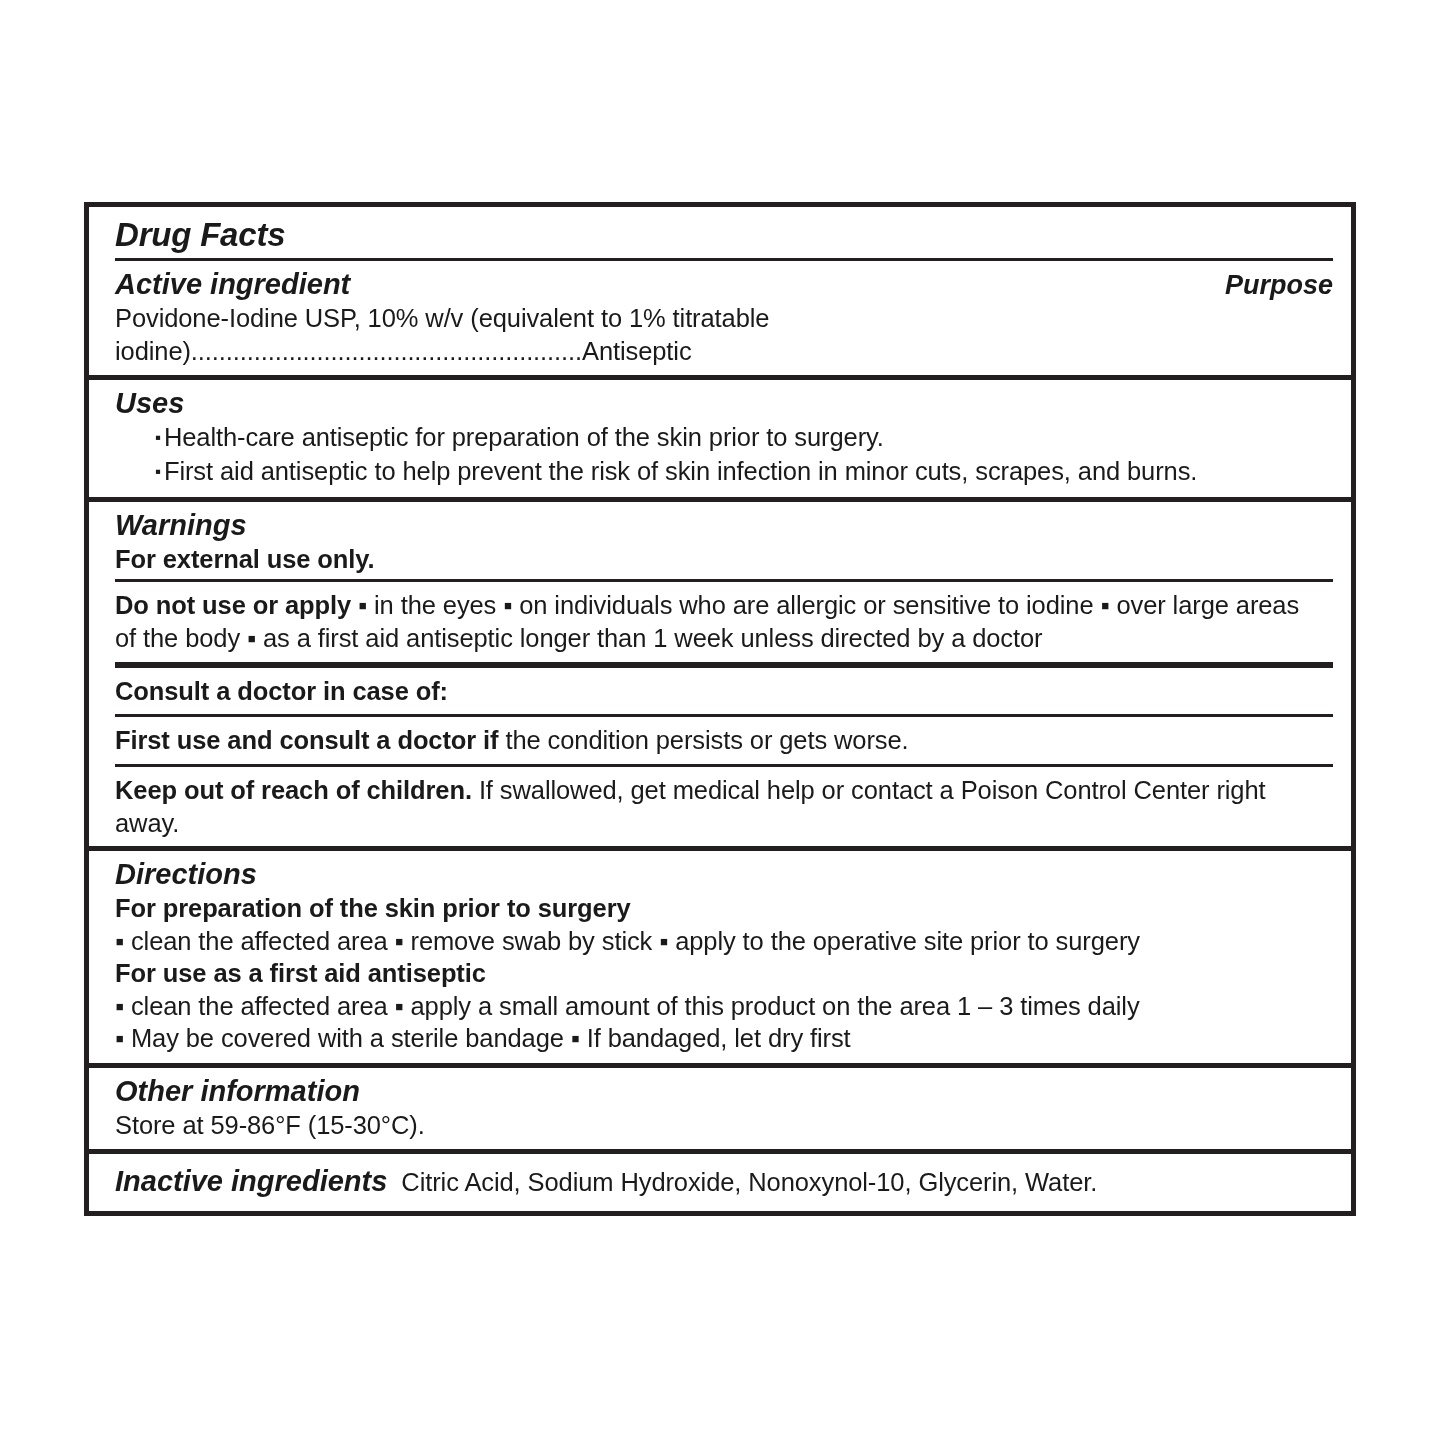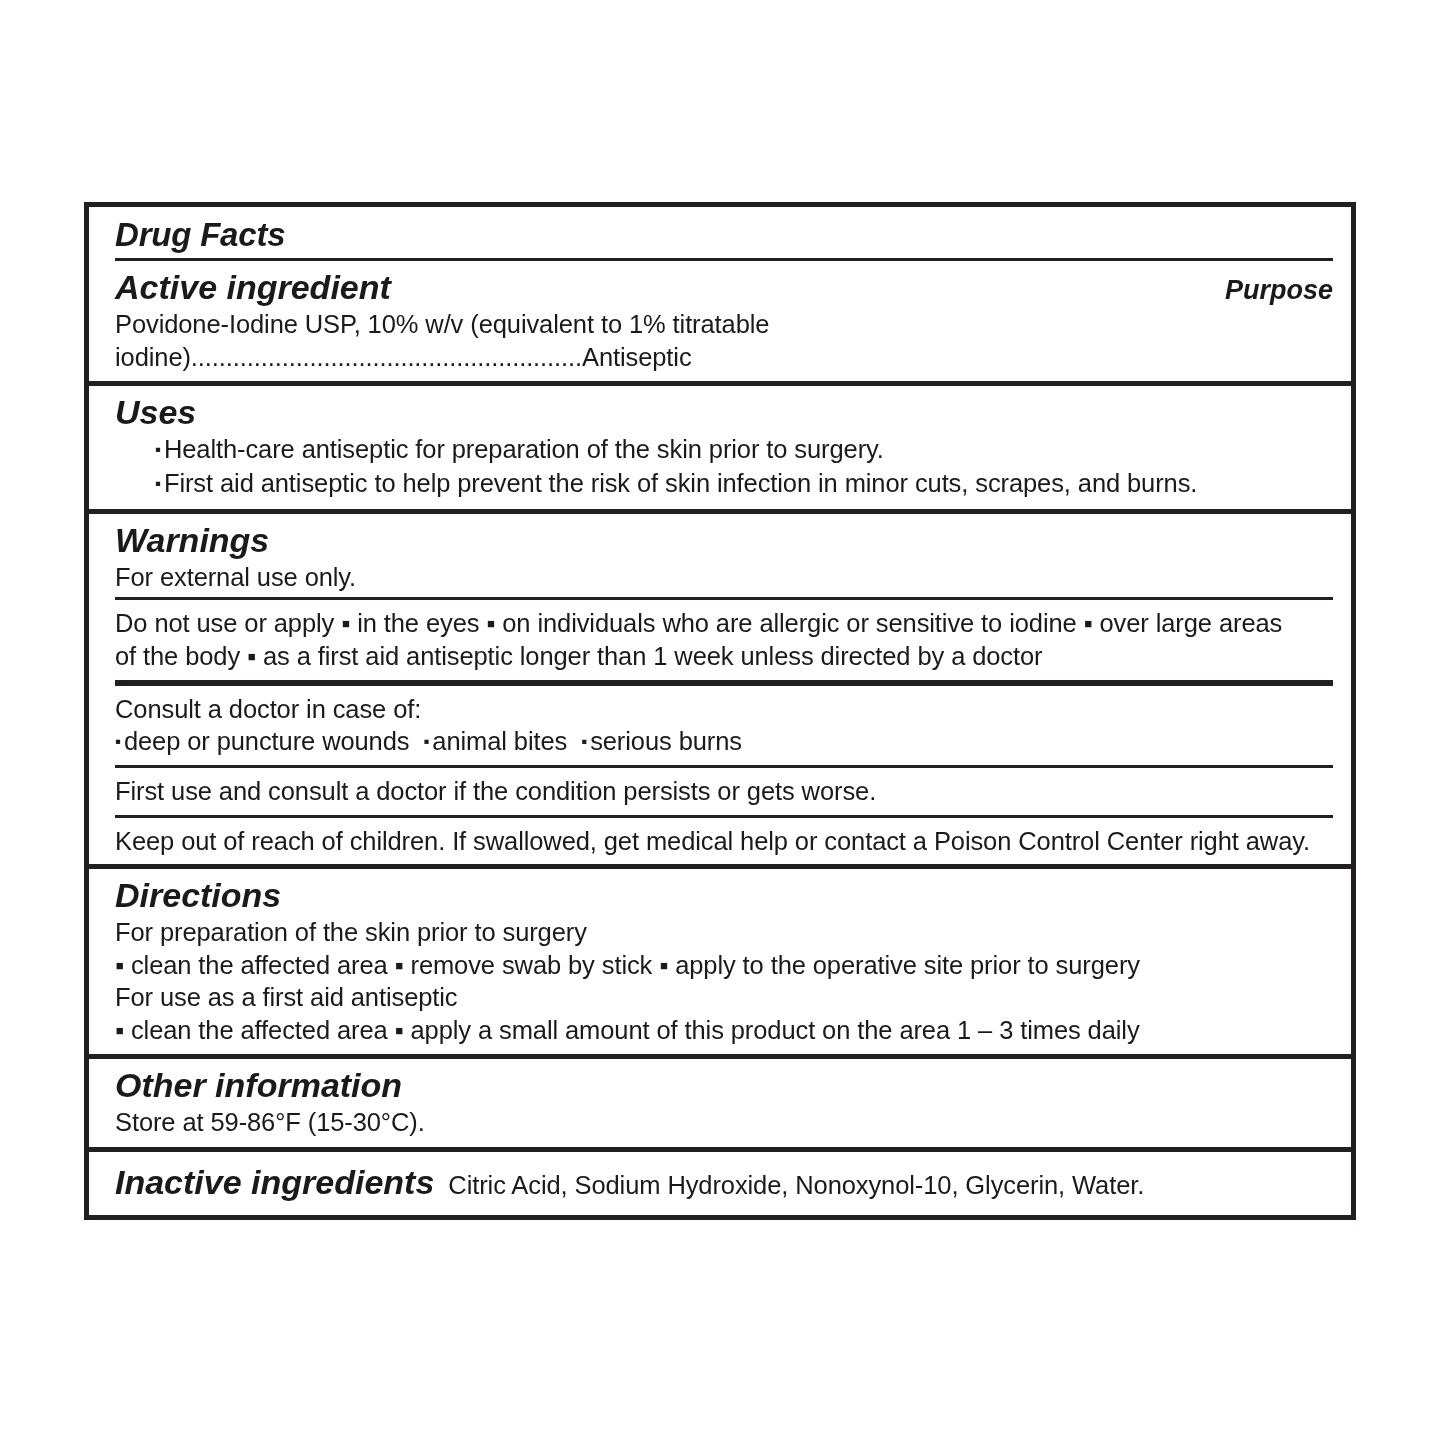--- a/index.html
+++ b/index.html
@@ -51,21 +51,21 @@
   .rule-block {
     height: 5px;
     background: #231f20;
   }
 
   .section {
     padding: 6px 18px 8px 26px;
   }
 
   .sec-head {
-    font-size: 34px;
+    font-size: 29px;
     font-style: italic;
     font-weight: bold;
     line-height: 1.2;
   }
 
   .row-head {
     display: flex;
     justify-content: space-between;
     align-items: baseline;
   }
@@ -76,21 +76,21 @@
     font-weight: bold;
   }
 
   .body-txt {
     font-size: 25.5px;
     line-height: 1.28;
     letter-spacing: -0.1px;
   }
 
   .bold-run {
-    font-weight: normal;
+    font-weight: bold;
   }
 
   .bullet-line {
     font-size: 25.5px;
     line-height: 1.33;
     letter-spacing: -0.1px;
     margin-left: 40px;
   }
 
   .sq {
@@ -157,23 +157,20 @@
         <span class="bold-run">Do not use or apply</span><span> ▪ in the eyes  ▪ on individuals who are allergic or sensitive to iodine  ▪  over large areas</span>
       </div>
       <div class="body-txt">of the body ▪ as a first aid antiseptic longer than 1 week unless directed by a doctor</div>
     </div>
     <div class="inline-rule"></div>
 
     <div class="inline-rule"></div>
 
     <div class="sub-block">
       <div class="body-txt bold-run">Consult a doctor in case of:</div>
-      <div class="body-txt">
-        <span class="sq">▪</span><span>deep or puncture wounds</span>&nbsp;&nbsp;<span class="sq">▪</span><span>animal bites</span>&nbsp;&nbsp;<span class="sq">▪</span><span>serious burns</span>
-      </div>
     </div>
     <div class="inline-rule"></div>
 
     <div class="sub-block">
       <div class="body-txt">
         <span class="bold-run">First use and consult a doctor if</span><span> the condition persists or gets worse.</span>
       </div>
     </div>
     <div class="inline-rule"></div>
 
@@ -183,20 +180,21 @@
       </div>
     </div>
     <div class="rule-block"></div>
 
     <div class="section">
       <div class="sec-head">Directions</div>
       <div class="body-txt bold-run">For preparation of the skin prior to surgery</div>
       <div class="body-txt">▪ clean the affected area  ▪ remove swab by stick  ▪ apply to the operative site prior to surgery</div>
       <div class="body-txt bold-run">For use as a first aid antiseptic</div>
       <div class="body-txt">▪ clean the affected area  ▪ apply a small amount of this product on the area 1 – 3 times daily</div>
+      <div class="body-txt">▪ May be covered with a sterile bandage  ▪  If bandaged, let dry first</div>
     </div>
     <div class="rule-block"></div>
 
     <div class="section">
       <div class="sec-head">Other information</div>
       <div class="body-txt">Store at 59-86°F (15-30°C).</div>
     </div>
     <div class="rule-block"></div>
 
     <div class="section" style="padding-top:10px;padding-bottom:12px;">

